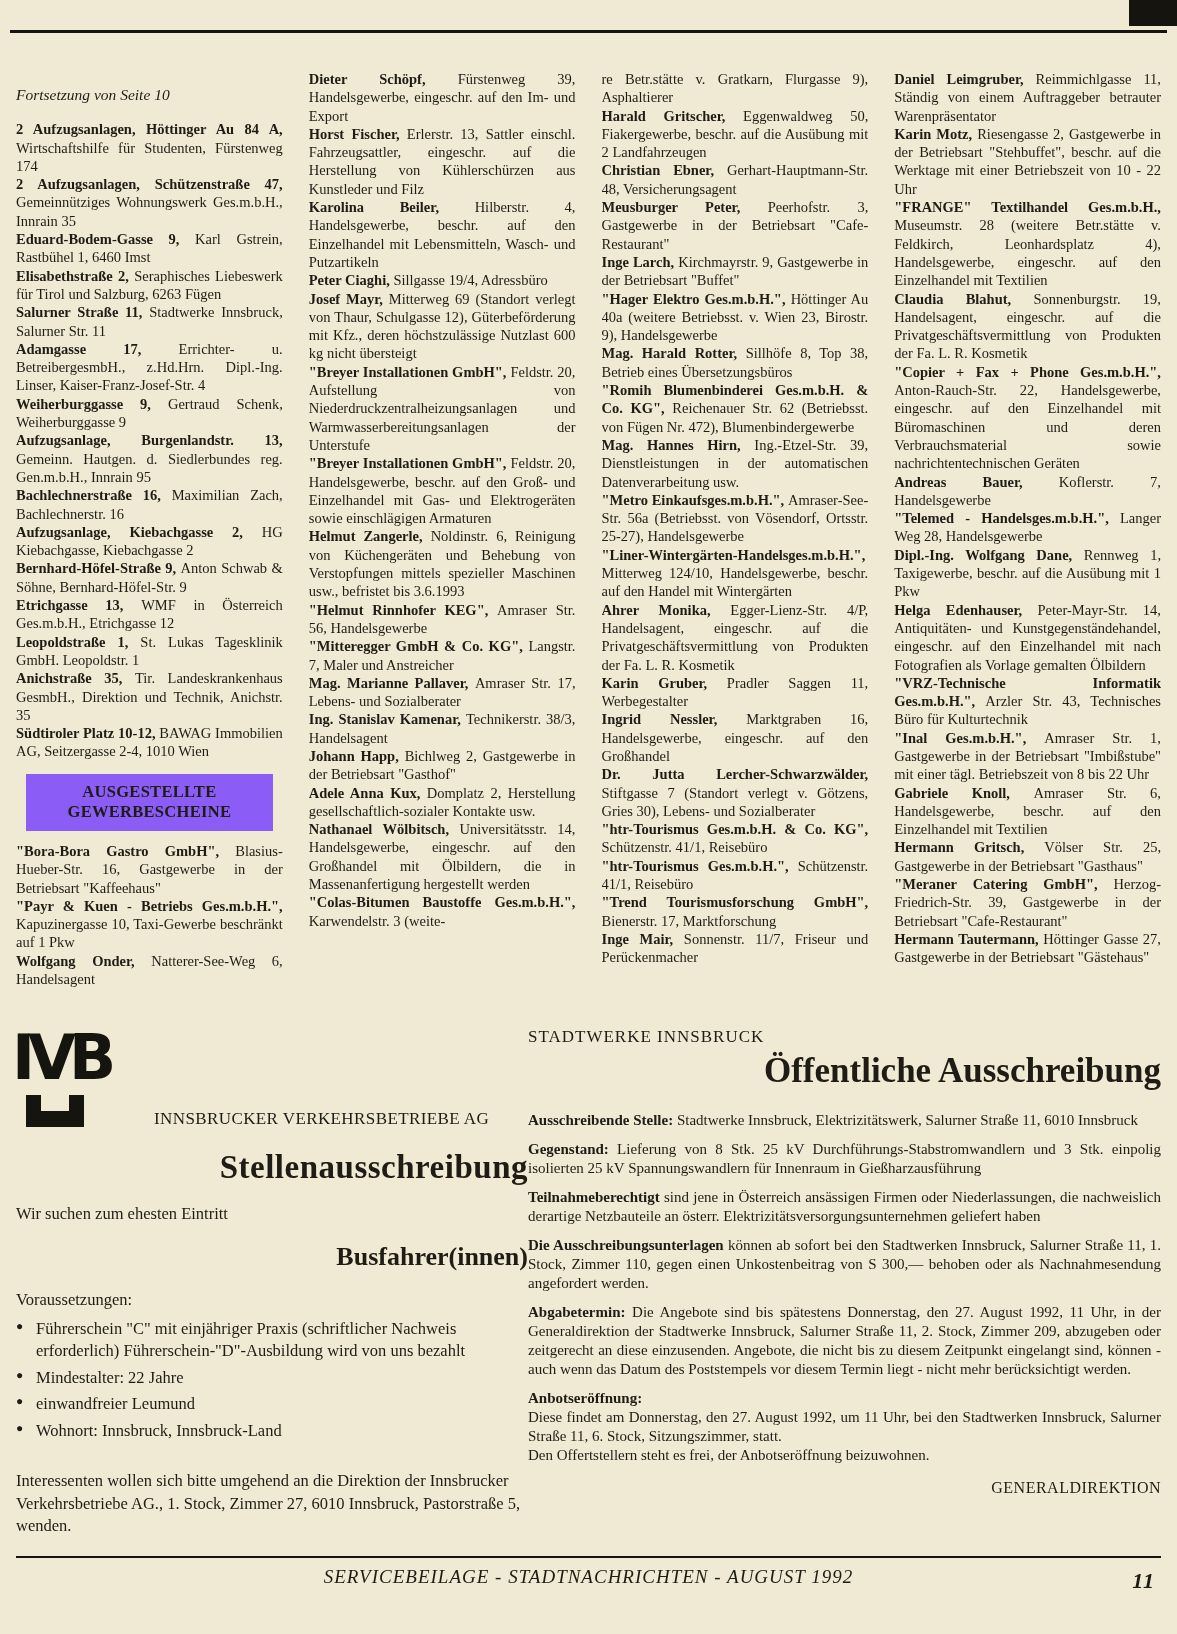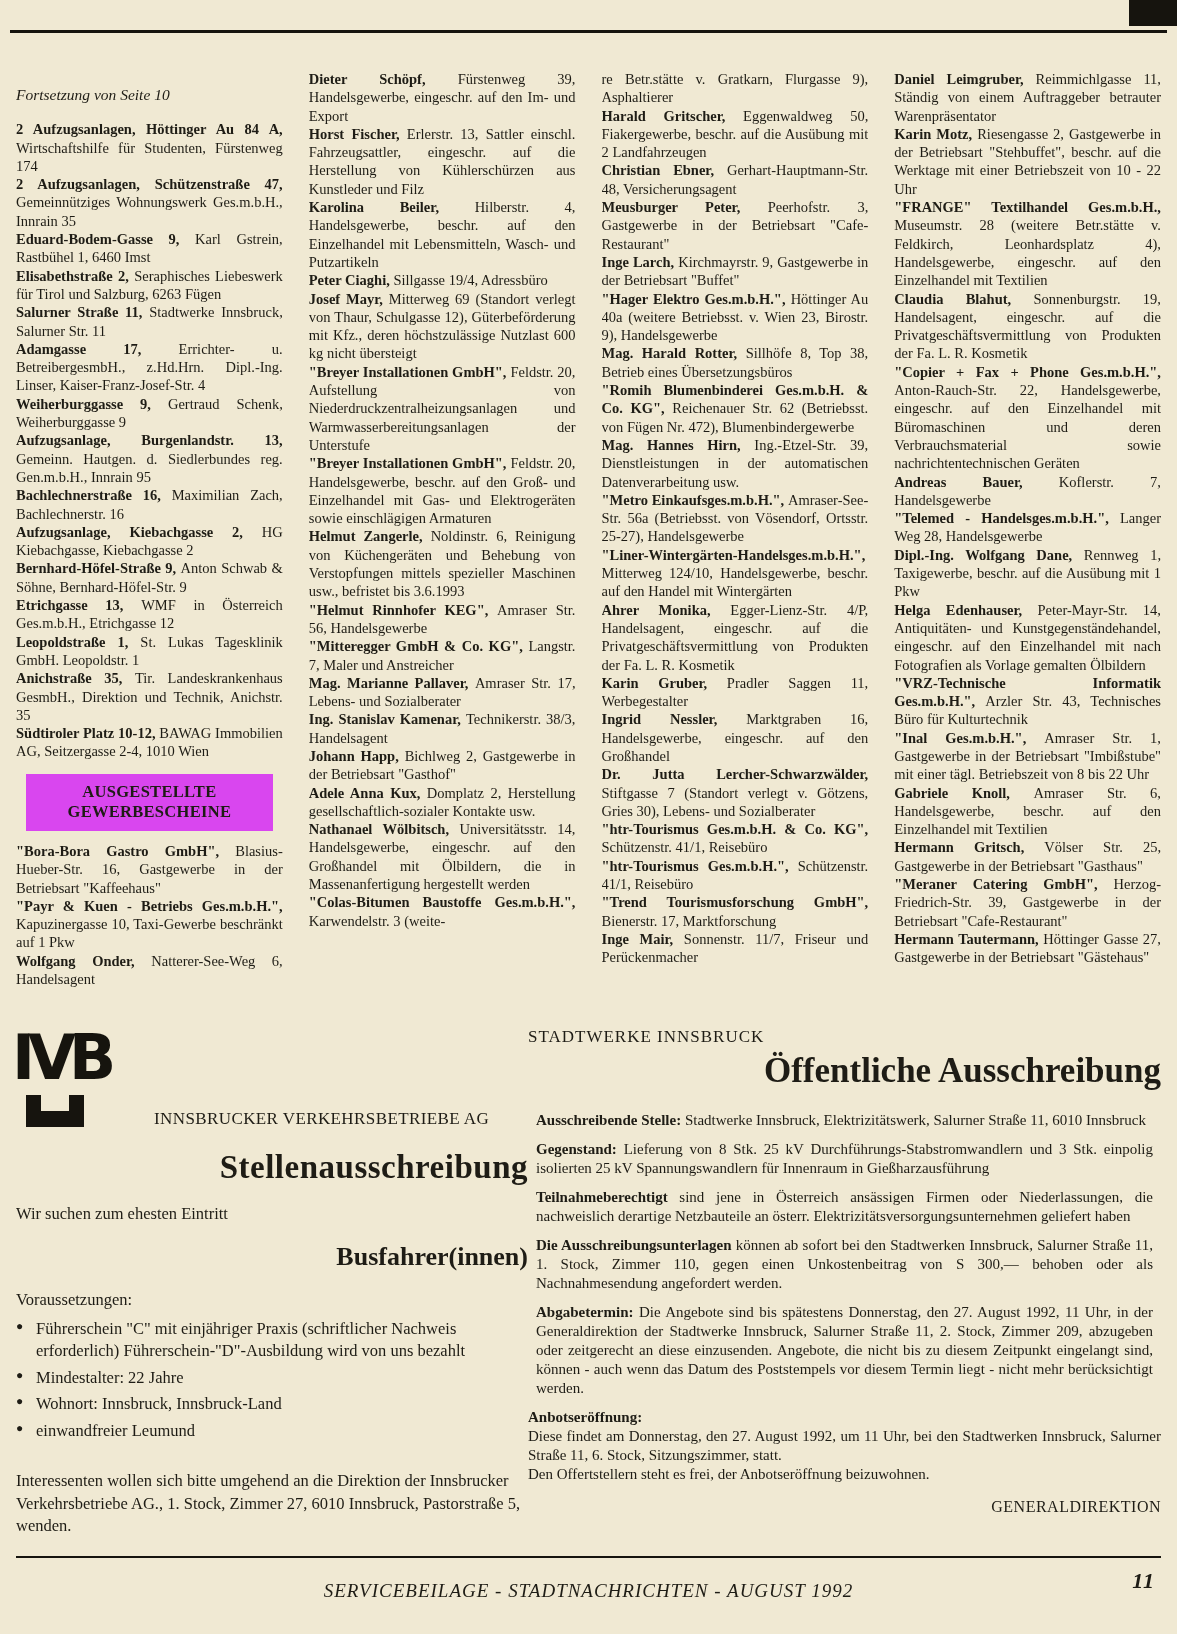--- a/index.html
+++ b/index.html
@@ -32,21 +32,21 @@
     font-size: 14.5px; line-height: 18.3px;
     text-align: justify;
     hyphens: auto; overflow-wrap: break-word;
   }
   .col p.entry { margin: 0; }
   .col p.note {
     font-style: italic; font-size: 15.5px;
     margin: 16px 0 16px; text-align: left;
   }
   .section-box {
-    background: #d946ef;
+    background: #8b5cf6;
     margin: 13px 10px 11px;
     padding: 8px 6px;
     text-align: center;
     font-weight: bold;
     font-size: 16.5px;
     line-height: 1.25;
     letter-spacing: 0.3px;
     hyphens: none;
   }
   
@@ -65,29 +65,29 @@
   }
   .ivb-intro { font-size: 16.5px; margin: 0 0 18px; }
   .ivb-position { font-size: 26px; font-weight: bold; text-align: right; margin: 0 0 18px; }
   .ivb-req-label { font-size: 16.5px; margin: 0 0 8px; }
   .ivb-reqs { list-style: none; font-size: 16.5px; line-height: 1.32; margin: 0 0 28px; }
   .ivb-reqs li { position: relative; padding-left: 20px; margin-bottom: 5px; }
   .ivb-reqs li::before { content: "●"; position: absolute; left: 0; top: 1px; font-size: 12px; }
   .ivb-contact { font-size: 16.5px; line-height: 1.38; }
   .sw-header { font-size: 17px; letter-spacing: 1px; margin: 2px 0 0; }
   .sw-title { font-size: 35px; font-weight: bold; text-align: right; margin: 4px 0 20px; }
-  .tender-par { font-size: 15px; line-height: 19px; text-align: justify; margin: 0 8px 10px; }
+  .tender-par { font-size: 15px; line-height: 19px; text-align: justify; margin: 0 0 10px; }
   .tender-heading { font-size: 15px; line-height: 19px; font-weight: bold; margin: 0; }
   .tender-line { font-size: 15px; line-height: 19px; text-align: justify; margin: 0; }
   .sw-signature { text-align: right; font-size: 16px; letter-spacing: 0.5px; margin-top: 14px; }
   
   .footer {
     position: absolute; left: 16px; right: 16px; top: 1556px;
     border-top: 2px solid #16140e;
-    padding-top: 22px;
+    padding-top: 8px;
     text-align: center;
     font-style: italic;
     font-size: 19px;
     letter-spacing: 1px;
   }
   .footer .page-num {
     position: absolute; right: 6px; top: 10px;
     font-size: 22px; font-weight: bold; font-style: italic;
   }
   strong { font-weight: bold; }
@@ -191,22 +191,22 @@
         </svg>
         <div class="ivb-company">INNSBRUCKER VERKEHRSBETRIEBE AG</div>
       </div>
       <div class="ivb-title">Stellenausschreibung</div>
       <div class="ivb-intro">Wir suchen zum ehesten Eintritt</div>
       <div class="ivb-position">Busfahrer(innen)</div>
       <div class="ivb-req-label">Voraussetzungen:</div>
       <ul class="ivb-reqs" id="requirements-list">
           <li>Führerschein "C" mit einjähriger Praxis (schriftlicher Nachweis erforderlich) Führerschein-"D"-Ausbildung wird von uns bezahlt</li>
           <li>Mindestalter: 22 Jahre</li>
+          <li>einwandfreier Leumund</li>
           <li>Wohnort: Innsbruck, Innsbruck-Land</li>
-          <li>einwandfreier Leumund</li>
         </ul>
       <div class="ivb-contact">Interessenten wollen sich bitte umgehend an die Direktion der Innsbrucker Verkehrsbetriebe AG., 1. Stock, Zimmer 27, 6010 Innsbruck, Pastorstraße 5, wenden.</div>
     </div>
 
     <div class="ad-right">
       <div class="sw-header">STADTWERKE INNSBRUCK</div>
       <div class="sw-title">Öffentliche Ausschreibung</div>
       <div id="tender-paragraphs">
           <p class="tender-par"><strong>Ausschreibende Stelle: </strong>Stadtwerke Innsbruck, Elektrizitätswerk, Salurner Straße 11, 6010 Innsbruck</p>
           <p class="tender-par"><strong>Gegenstand: </strong>Lieferung von 8 Stk. 25 kV Durchführungs-Stabstromwandlern und 3 Stk. einpolig isolierten 25 kV Spannungswandlern für Innenraum in Gießharzausführung</p>

